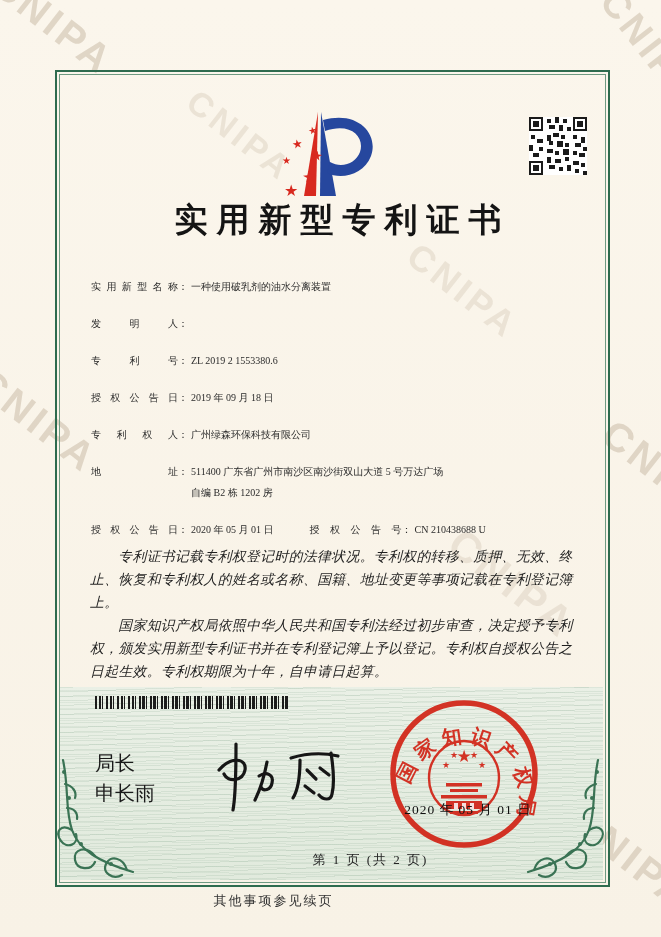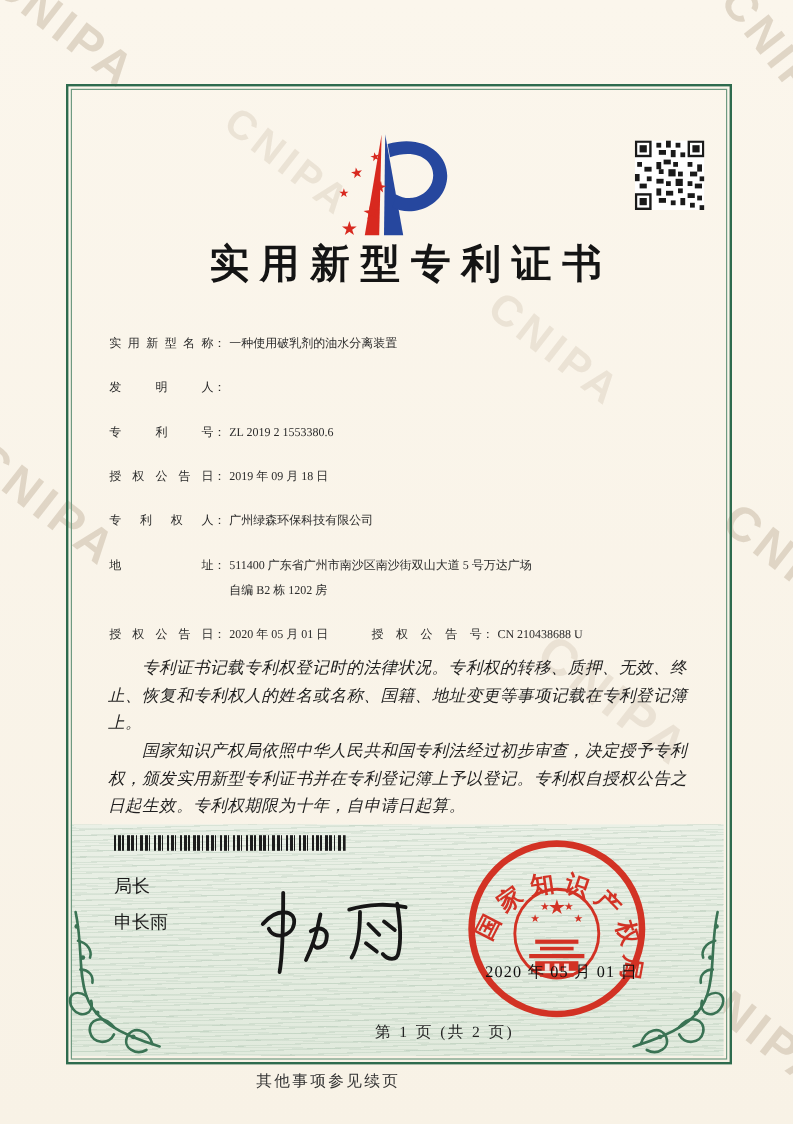--- a/index.html
+++ b/index.html
@@ -58,23 +58,23 @@
   }
   .legal p{margin:0; text-indent:2.05em;}
   .barcode{
     position:absolute; left:95px; top:696px; width:193px; height:13px; z-index:3;
     background:repeating-linear-gradient(90deg,
       #1c1c1c 0 2px, rgba(0,0,0,0) 2px 3.5px,
       #1c1c1c 3.5px 6px, rgba(0,0,0,0) 6px 7px,
       #1c1c1c 7px 8px, rgba(0,0,0,0) 8px 11px);
   }
   .director{
-    position:absolute; left:95px; top:724px; z-index:3;
+    position:absolute; left:95px; top:748px; z-index:3;
     font-family:"Liberation Sans","DejaVu Sans",sans-serif;
-    font-size:15px; color:#1a1a1a; line-height:30px;
+    font-size:20px; color:#1a1a1a; line-height:30px;
   }
   .signature{position:absolute; left:203px; top:738px; z-index:3;}
   .seal{position:absolute; left:388px; top:698px; z-index:4; opacity:.95;}
   .seal-date{
     position:absolute; left:396px; top:801px; width:144px; z-index:5;
     text-align:center; font-size:13.5px; color:#101010; letter-spacing:1px;
   }
   .page-info{
     position:absolute; left:55px; top:851px; width:551px; z-index:3;
     text-align:center; font-size:13px; letter-spacing:2px; color:#242424;margin-left:40px;

